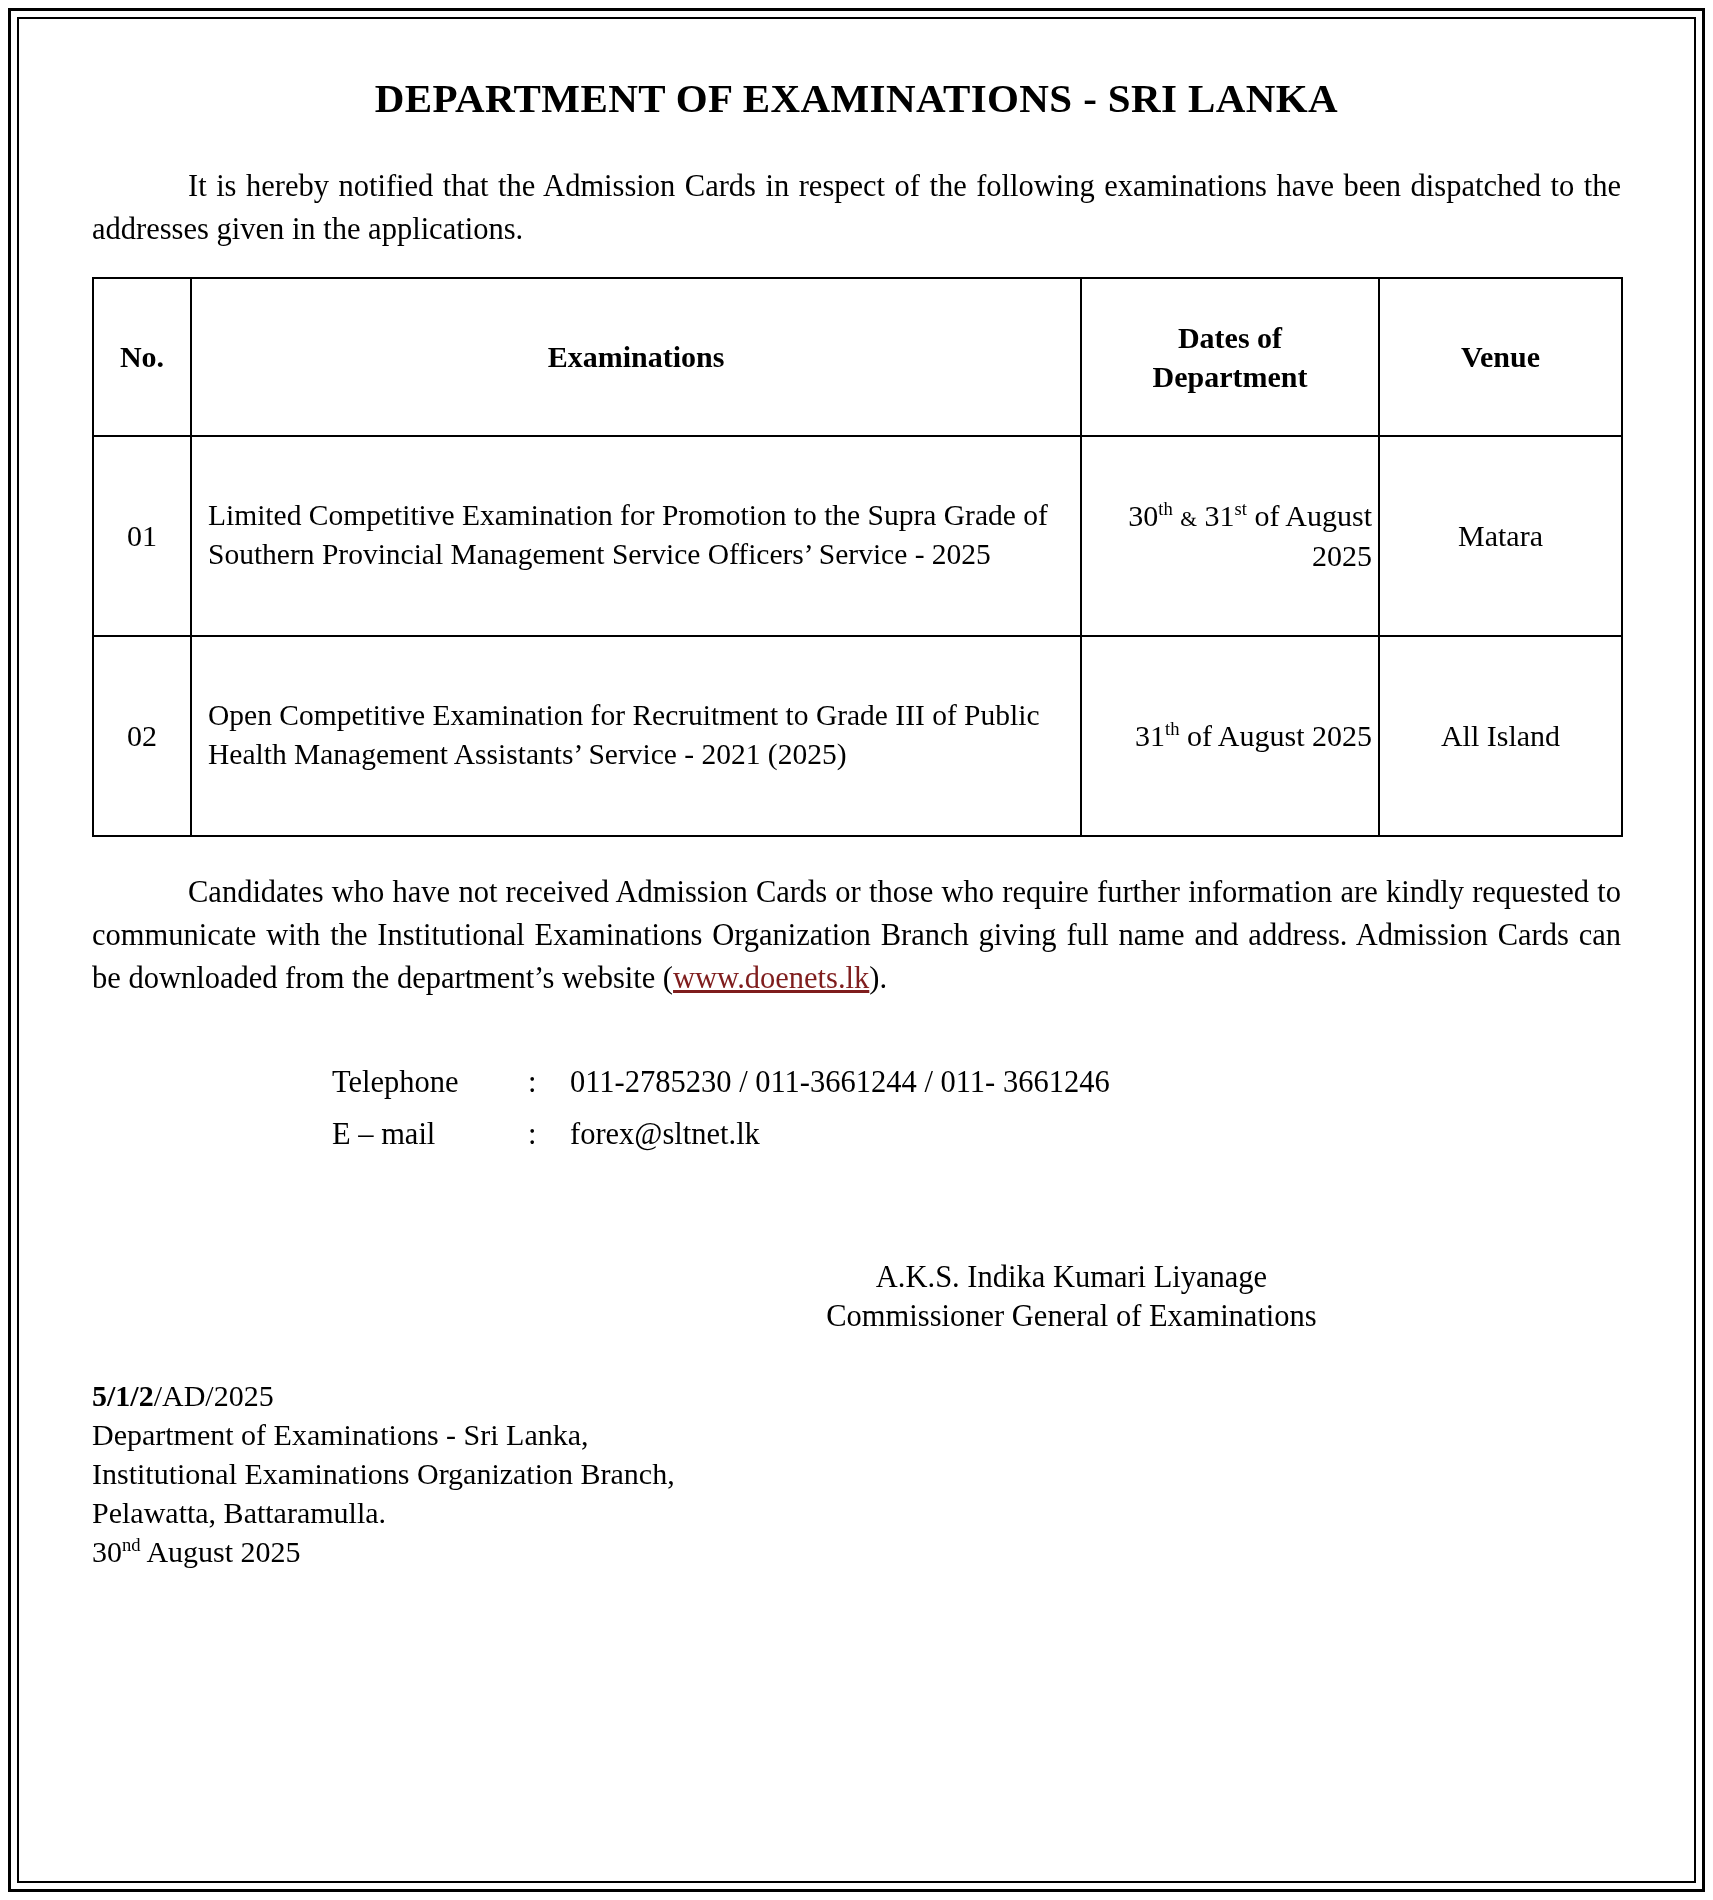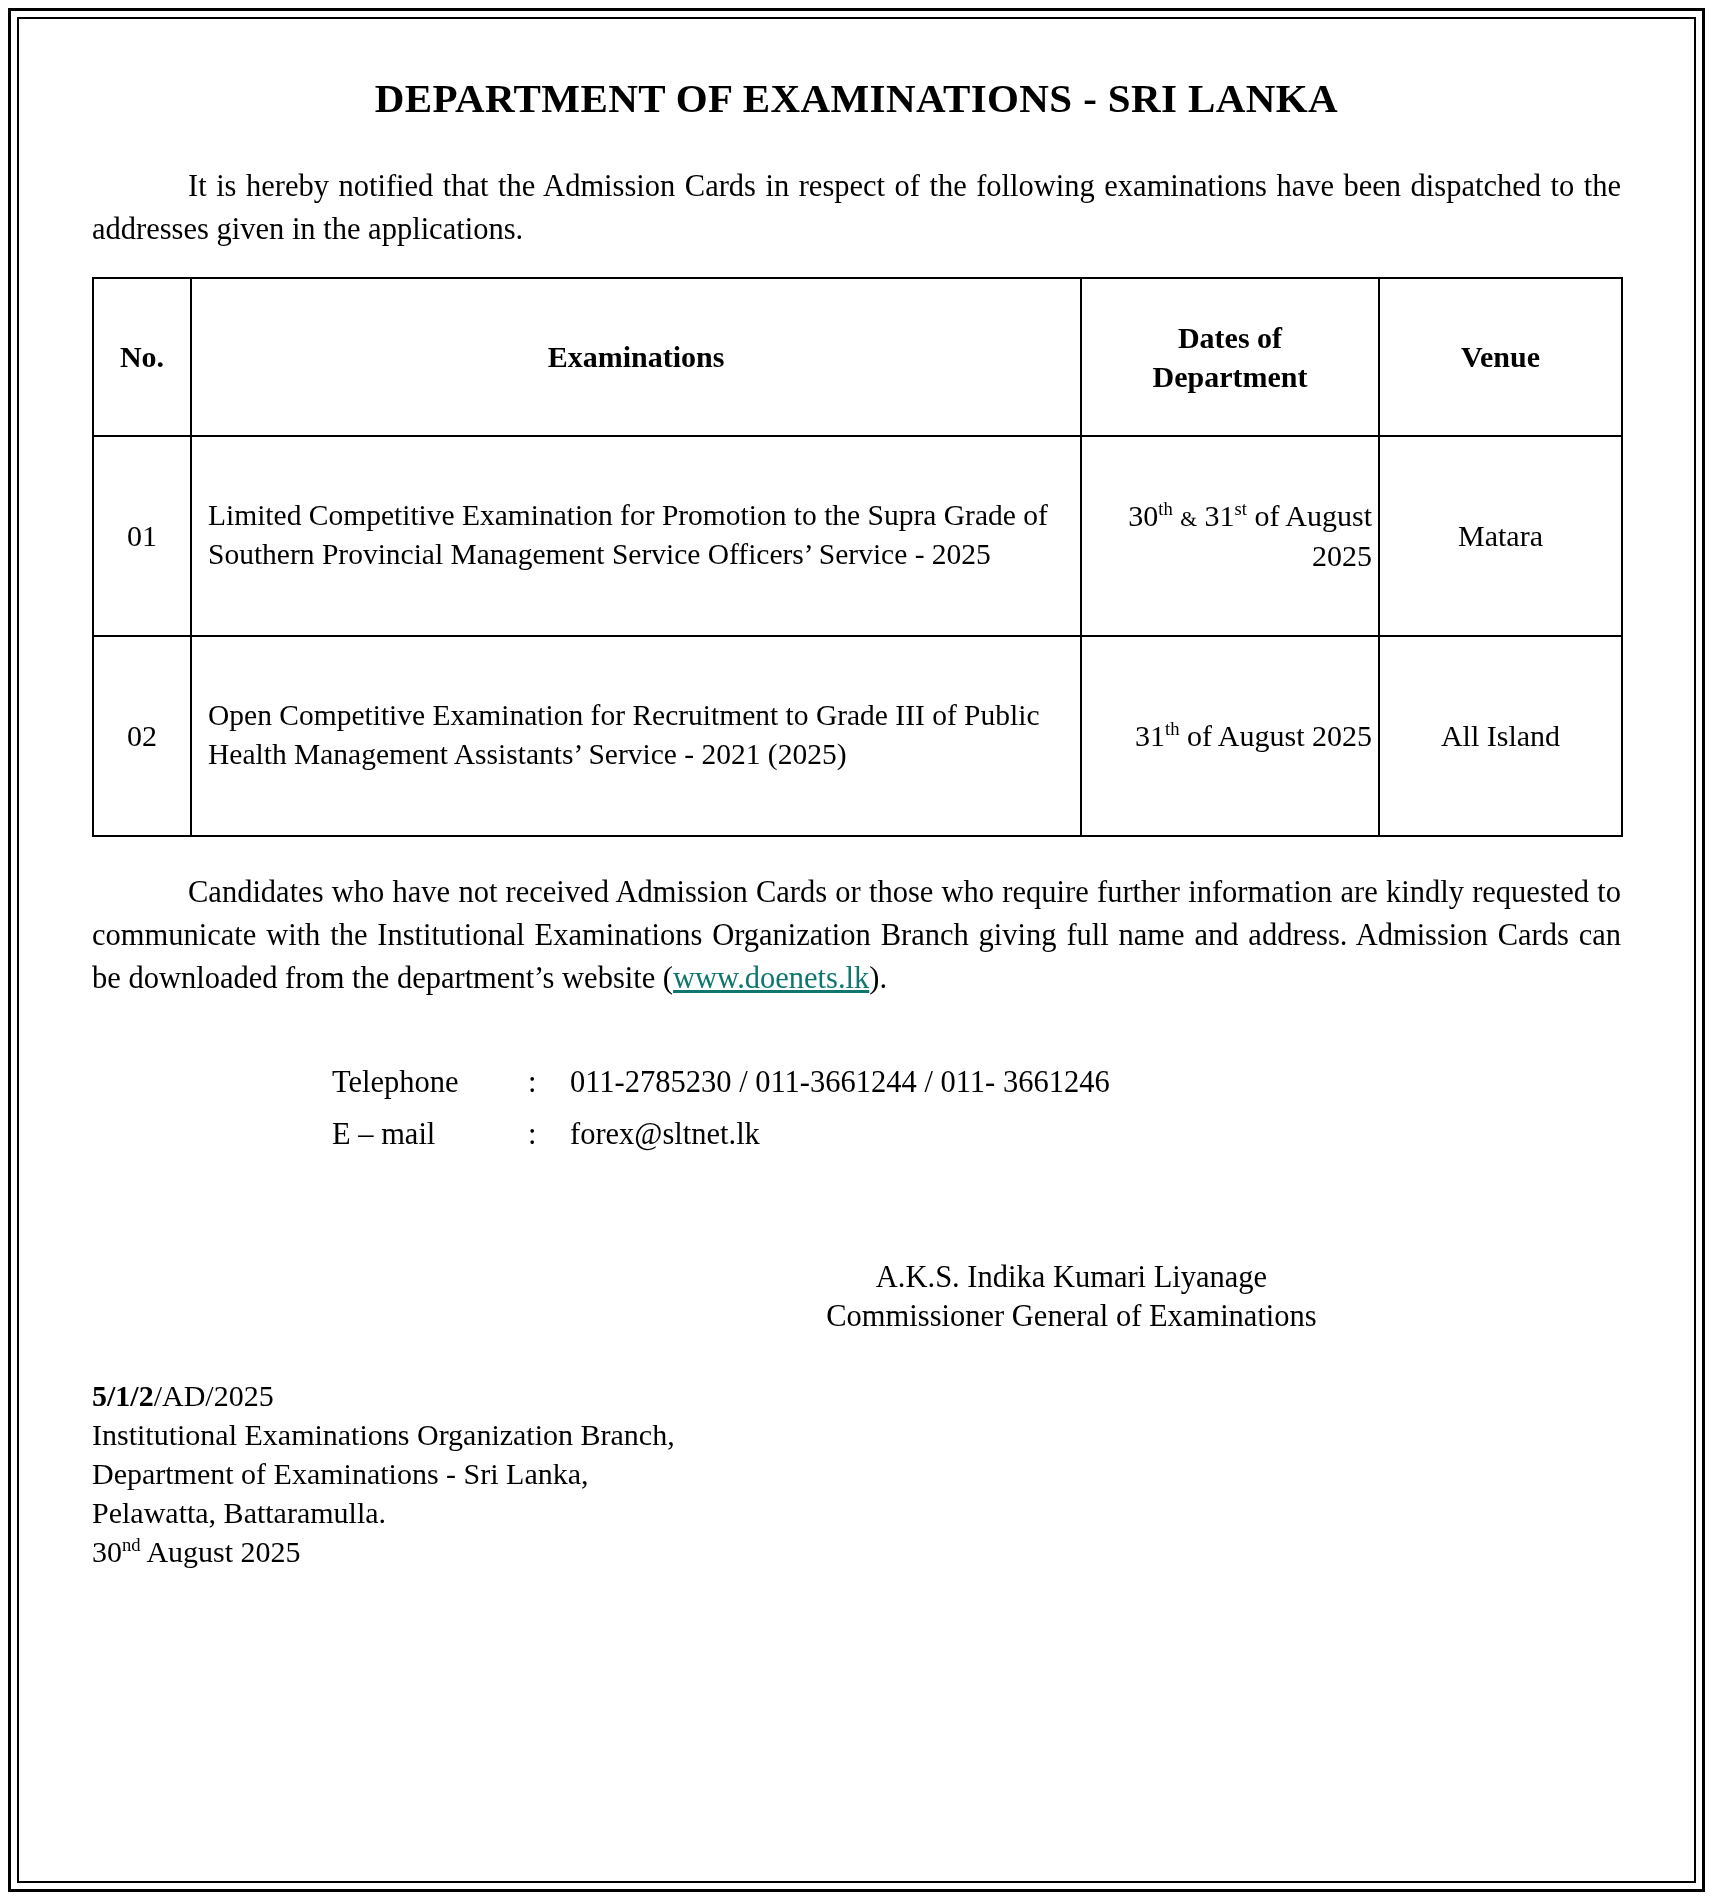--- a/index.html
+++ b/index.html
@@ -61,21 +61,21 @@
     font-size: 30.5px;
     line-height: 1.42;
     text-align: justify;
     margin: 0;
     text-indent: 96px;
   }
   .para-after-table {
     margin-top: 34px;
   }
   .link {
-    color: #0f766e;
+    color: #7f1d1d;
     text-decoration: underline;
   }
 
   
   table.exam-table {
     border-collapse: collapse;
     width: 100%;
     margin: 25px 0 0 0;
     table-layout: fixed;
   }
@@ -244,19 +244,19 @@
     </div>
   </div>
 
   <div class="signature-block">
     <div>A.K.S. Indika Kumari Liyanage</div>
     <div>Commissioner General of Examinations</div>
   </div>
 
   <div class="footer-block">
     <div class="footer-line"><span class="ref-bold">5/1/2</span><span>/AD/2025</span></div>
+    <div class="footer-line">Department of Examinations - Sri Lanka,</div>
     <div class="footer-line">Institutional Examinations Organization Branch,</div>
-    <div class="footer-line">Department of Examinations - Sri Lanka,</div>
     <div class="footer-line">Pelawatta, Battaramulla.</div>
     <div class="footer-line"><span>30</span><sup>nd</sup><span> August 2025</span></div>
   </div>
 
 </div>
 
 </body></html>

